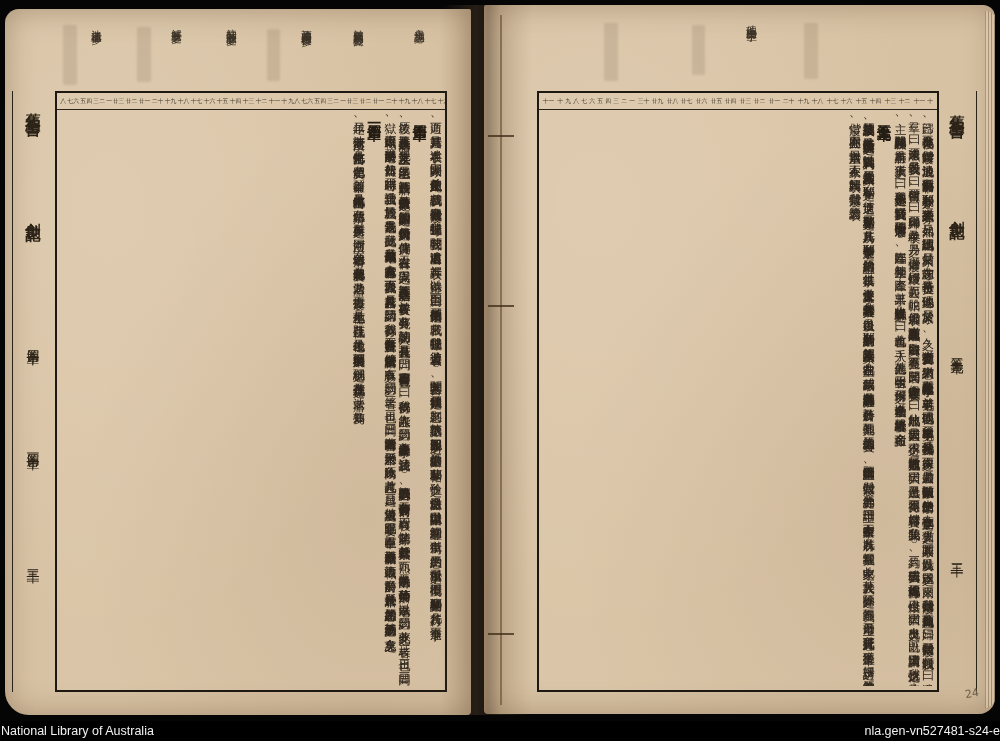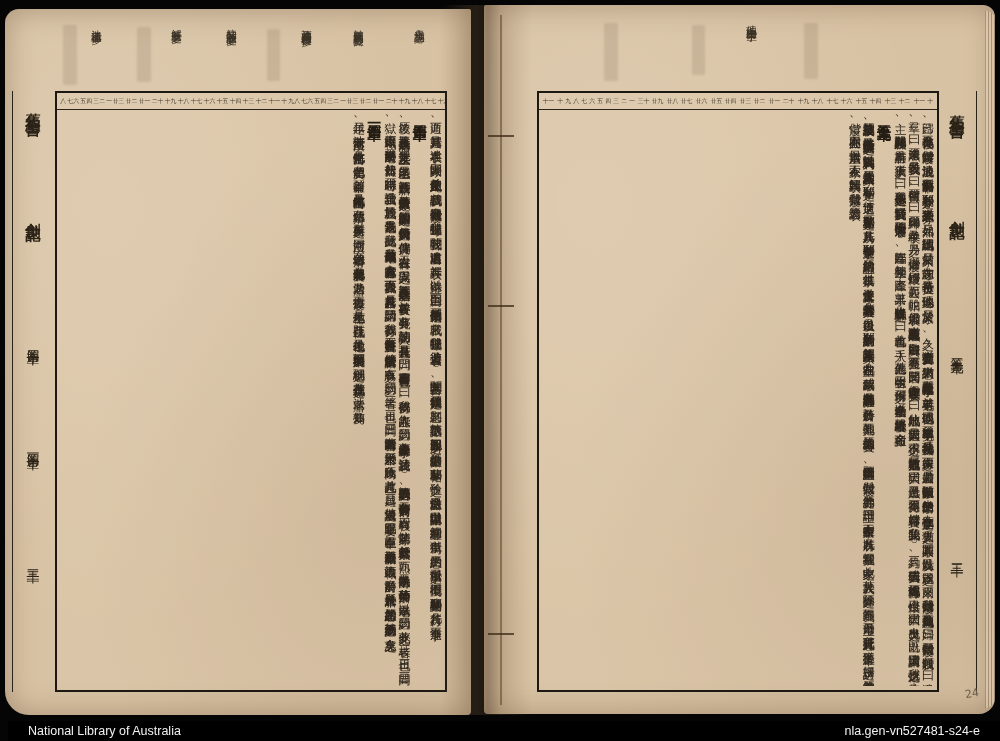--- a/index.html
+++ b/index.html
@@ -94,23 +94,23 @@
   }
 
   .corner-num{
     position:absolute;right:16px;bottom:14px;
     font-family:"DejaVu Sans", sans-serif;font-size:11px;color:#6b5c49;
     transform:rotate(-10deg);
   }
 
   
   .bottom-bar{
-    position:absolute;left:8px;right:0;top:721px;height:20px;background:#000;
+    position:absolute;left:1px;right:0;top:721px;height:20px;background:#000;
     display:flex;justify-content:space-between;align-items:center;
-    padding:0 20px;box-sizing:border-box;
+    padding:0 0;box-sizing:border-box;
     font-family:"Liberation Sans", sans-serif;font-size:12.5px;color:#f2f2f2;
   }
 </style>
 </head>
 <body>
 
 <div class="stage">
 
   <div class="page page-left">
     <div class="top-notes">

